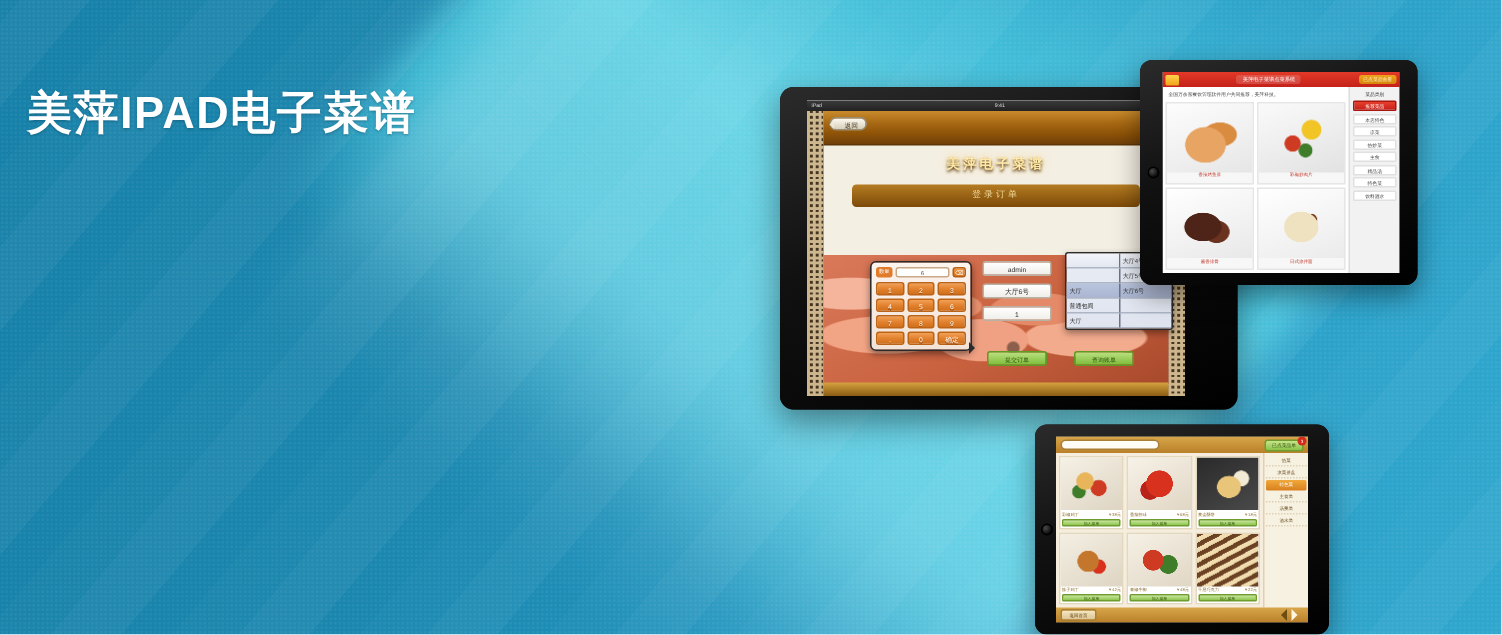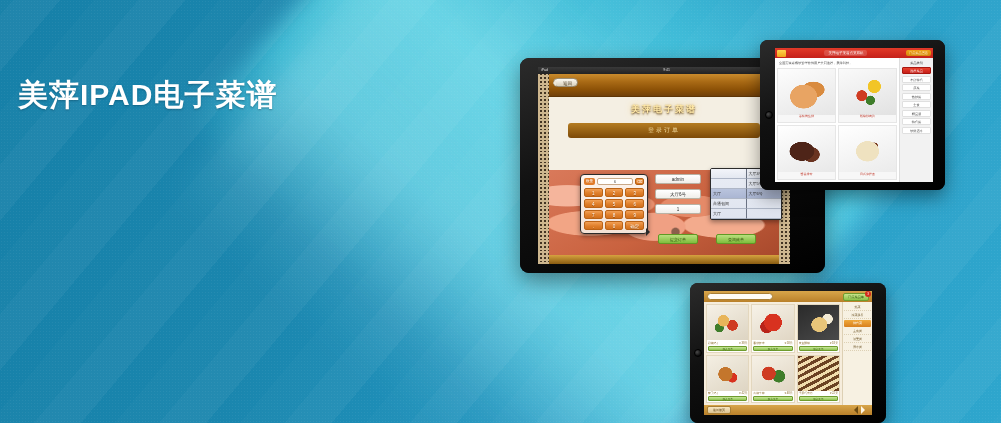--- a/index.html
+++ b/index.html
@@ -57,21 +57,21 @@
     pointer-events: none;
   }
   .dotgrid {
     position: absolute; inset: 0;
     background-image: radial-gradient(rgba(255,255,255,0.05) 1px, transparent 1px);
     background-size: 3px 3px;
     pointer-events: none;
   }
 
   
-  #copy { position: absolute; left: 18px; top: 78px; width: 470px; }
+  #copy { position: absolute; left: 18px; top: 59px; width: 470px; }
   #headline {
     font-size: 30px; font-weight: bold; color: #ffffff;
     letter-spacing: 1px; line-height: 1.1;
     text-shadow: 0 1px 2px rgba(0,40,60,0.35);
   }
   .bullet {
     margin-top: 25px;
     font-size: 13.5px; color: #f2fbff; line-height: 1.4;
     letter-spacing: 0.4px;
     text-shadow: 0 1px 1px rgba(0,40,60,0.25);

